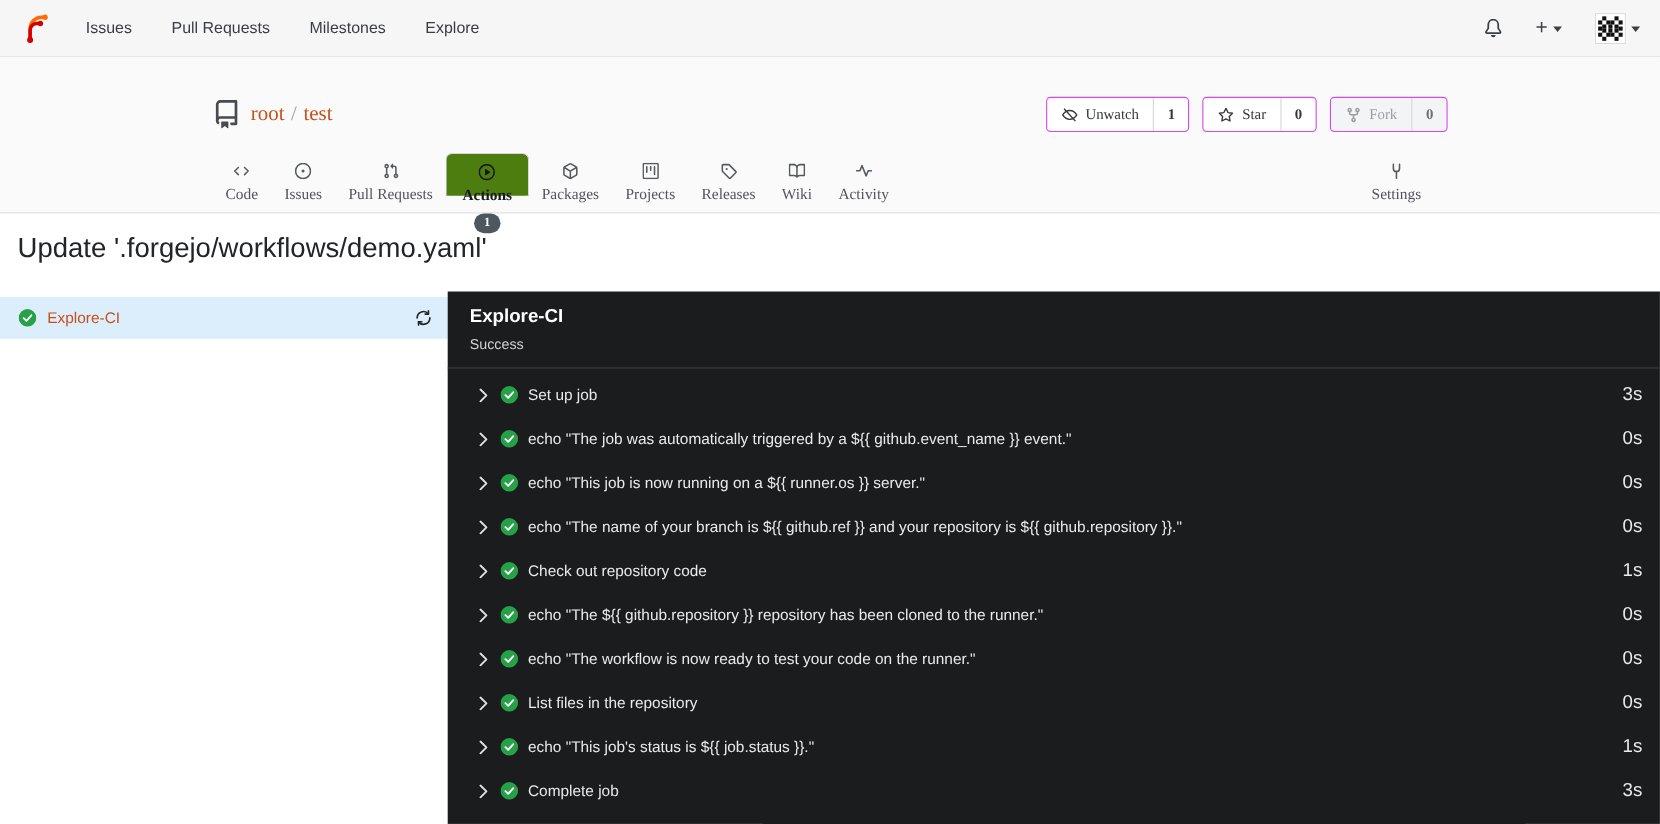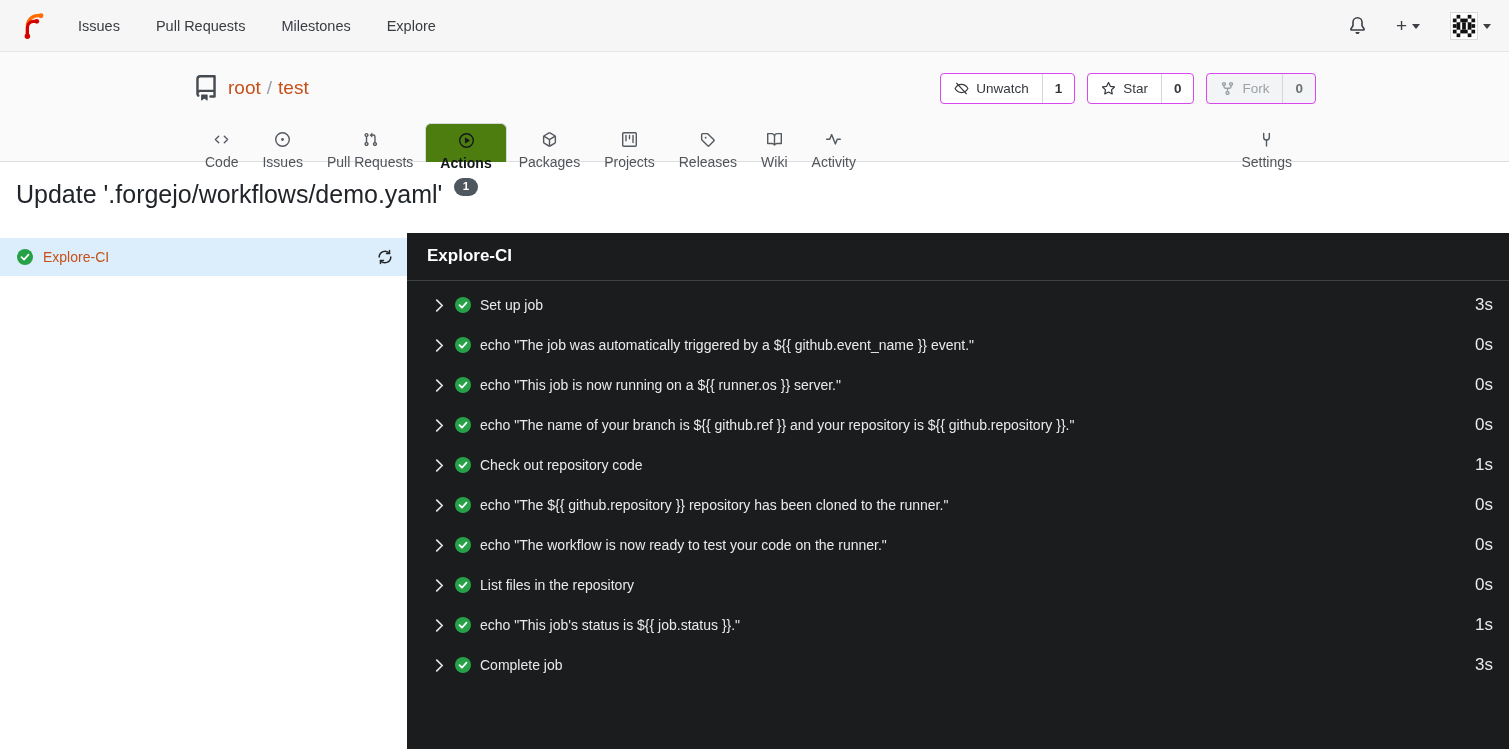--- a/index.html
+++ b/index.html
@@ -16,21 +16,21 @@
   .nav-link { font-size:14.5px; color:#393d42; cursor:pointer; }
   .nav-right { margin-left:auto; display:flex; align-items:center; gap:30px; color:#3c4045; }
   .icon-btn { display:flex; align-items:center; gap:5px; cursor:pointer; color:#3c4045; }
   .plus-glyph { font-size:19px; line-height:1; font-weight:400; }
   .caret { width:0; height:0; border-left:4px solid transparent; border-right:4px solid transparent;
     border-top:5px solid #3c4045; margin-top:2px; }
   .avatar-box { border:1px solid #d8dadc; background:#fff; }
 
   
   .repo-header { background:#fafafa; border-bottom:1px solid #dcdee0; padding-top:18px; flex-shrink:0; }
-  .rh-inner { width:1123px; margin:0 auto; }
+  .rh-inner { width:1123px; margin:16px auto;font-family:Liberation Serif, serif; }
   .title-row { display:flex; align-items:center; height:36px; }
   .repo-icon { color:#464b52; margin-right:9px; }
   .repo-name { font-size:19px; color:#c6501a; }
   .repo-sep { font-size:19px; color:#9aa0a6; margin:0 6px; }
   .repo-btns { margin-left:auto; display:flex; gap:12px; }
   .btn-group { display:flex; border:1px solid #d946ef; border-radius:4px; overflow:hidden;
     background:#fff; font-size:13.5px; color:#34383d; cursor:pointer; }
   .btn-main { display:flex; align-items:center; gap:7px; padding:7px 13px; }
   .btn-count { padding:7px 12px; border-left:1px solid #d4d7d9; font-weight:600; }
   .btn-group.disabled { background:#f3f4f5; color:#9aa0a6; cursor:default; }
@@ -257,20 +257,21 @@
       <svg class="job-refresh" width="16" height="16" viewBox="0 0 16 16" fill="none" stroke="currentColor" stroke-width="1.5" stroke-linecap="round">
         <path d="M13.8 8a5.8 5.8 0 0 1-10.3 3.6M2.2 8a5.8 5.8 0 0 1 10.3-3.6"></path>
         <path d="M12.5 1.5v3h-3M3.5 14.5v-3h3" stroke-linejoin="round"></path>
       </svg>
     </div>
   </aside>
 
   <section class="log-panel">
     <header class="panel-head">
       <div class="panel-title">Explore-CI</div>
+      <div class="panel-status">Success</div>
     </header>
     <div class="steps">
 
       <div class="step">
         <svg class="step-chevron" width="9" height="13" viewBox="0 0 8 12" fill="none" stroke="currentColor" stroke-width="1.6" stroke-linecap="round" stroke-linejoin="round">
             <path d="M1.5 1 6.5 6 1.5 11"></path>
           </svg>
         <svg class="step-check" width="16" height="16" viewBox="0 0 16 16">
             <circle cx="8" cy="8" r="8" fill="#26a148"></circle>
             <path d="M4.5 8.2 7 10.6l4.5-5" fill="none" stroke="#fff" stroke-width="1.7" stroke-linecap="round" stroke-linejoin="round"></path>

